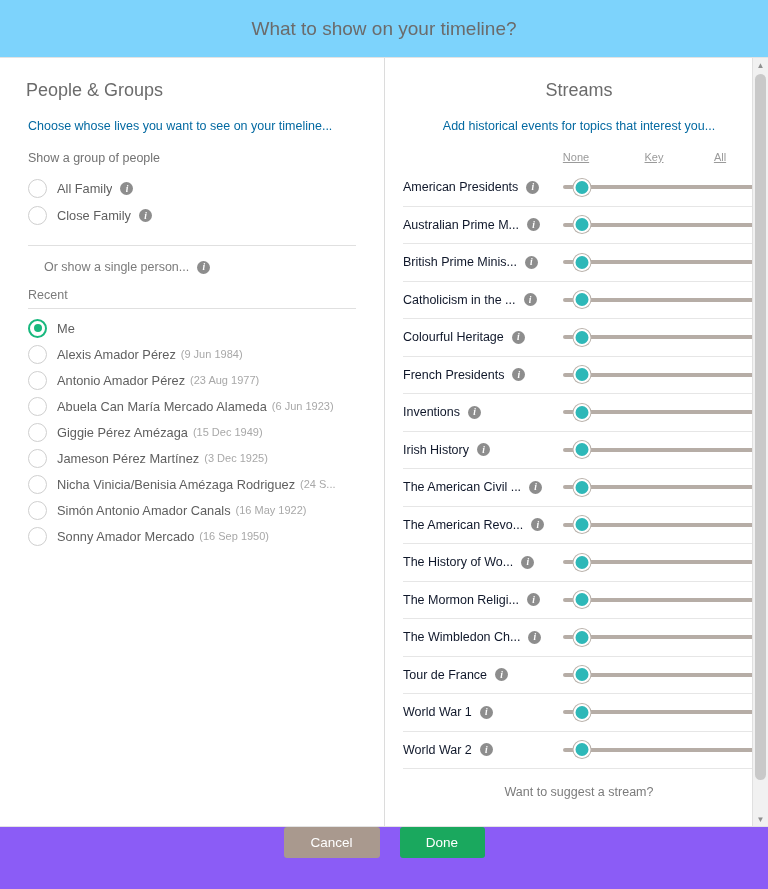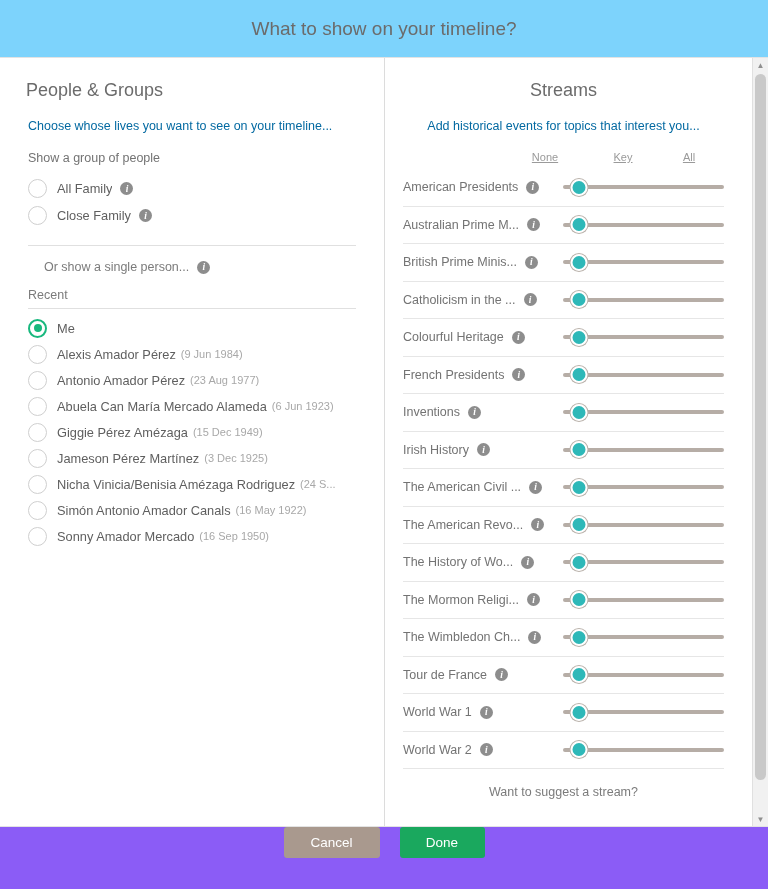--- a/index.html
+++ b/index.html
@@ -46,21 +46,21 @@
   }
   .col-left {
     width: 385px;
     box-sizing: border-box;
     padding: 22px 28px 0 28px;
     border-right: 1px solid #dcdcdc;
   }
   .col-right {
     flex: 1;
     box-sizing: border-box;
-    padding: 22px 44px 0 18px;
+    padding: 22px 13px 0 18px;
     position: relative;
   }
   .col-title {
     text-align: center;
     font-size: 18px;
     color: #6b6b6b;
     margin: 0 0 18px 0;
     font-weight: 400;
   }
   .col-left .col-title {
@@ -177,21 +177,21 @@
   }
   .slider-header span.first { width: 90px; }
   .stream-row {
     display: flex;
     align-items: center;
     height: 36.5px;
     border-bottom: 1px solid #e6e6e6;
     font-size: 12.5px;
   }
   .stream-name {
-    color: #737373;
+    color: #0f172a;
     white-space: nowrap;
     overflow: hidden;
     text-overflow: ellipsis;
     max-width: 128px;
     flex: 0 0 auto;
   }
   .stream-left {
     display: flex;
     align-items: center;
     width: 160px;

